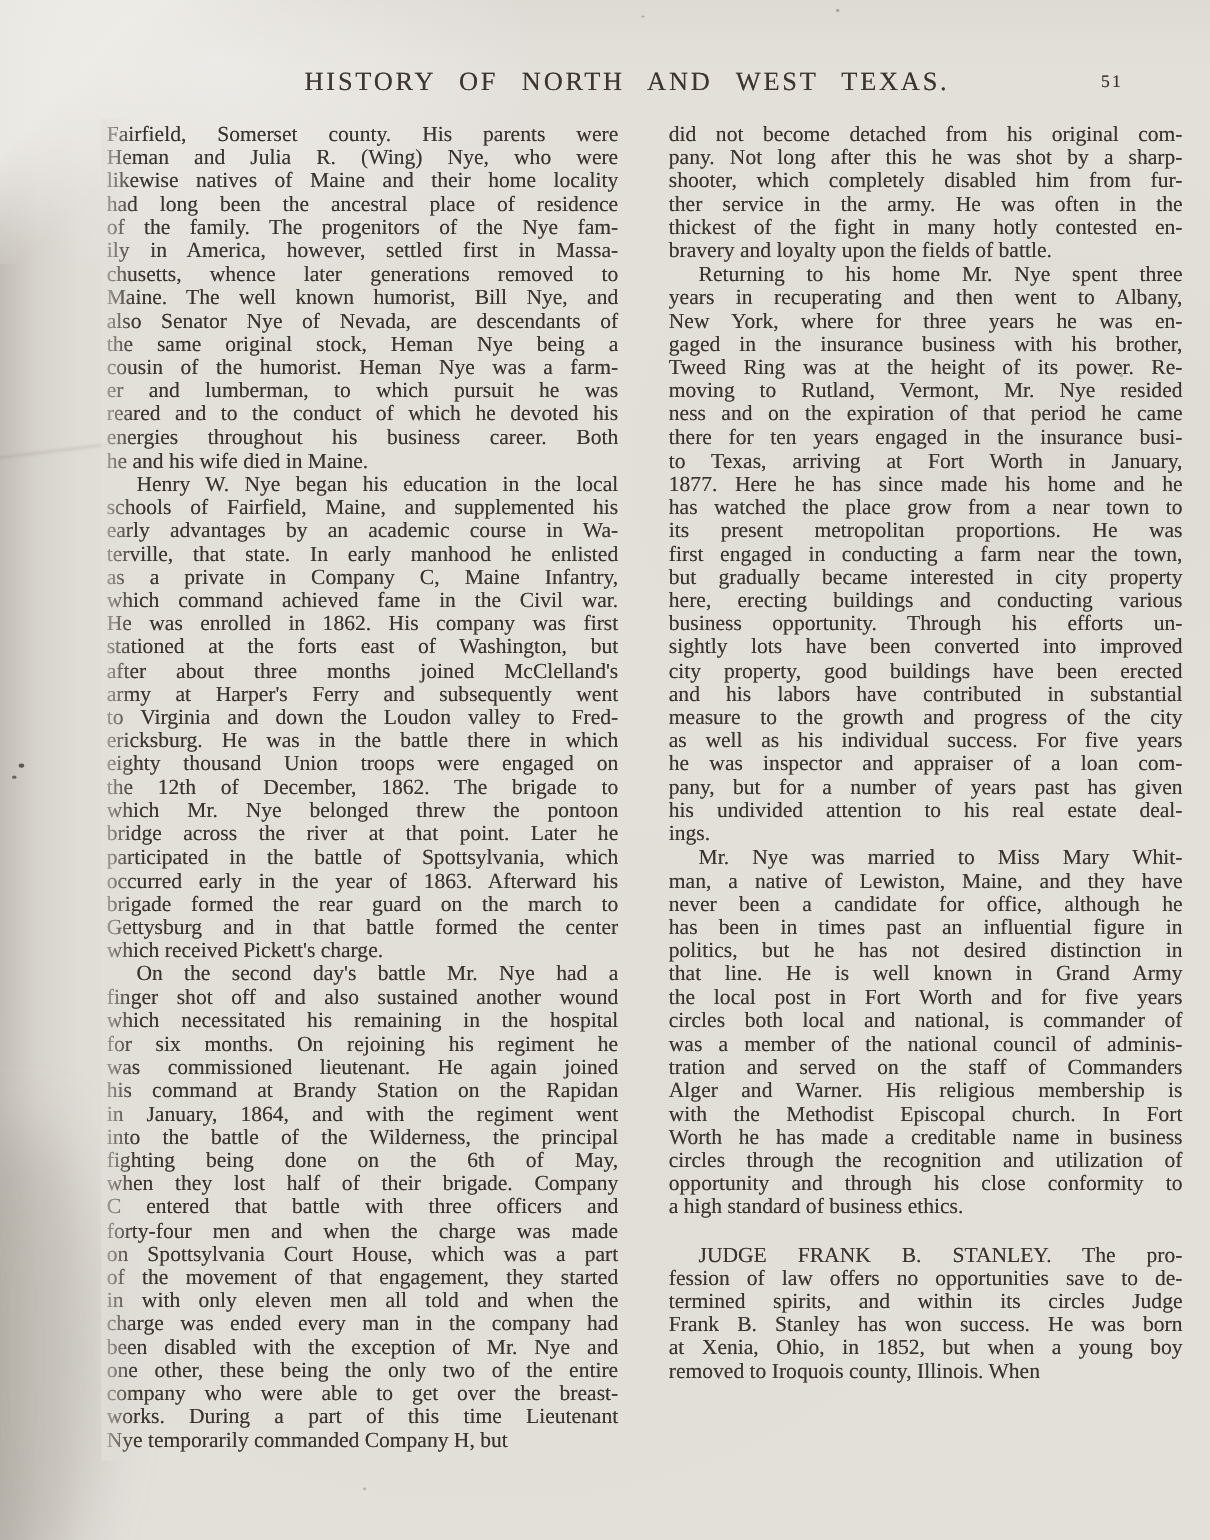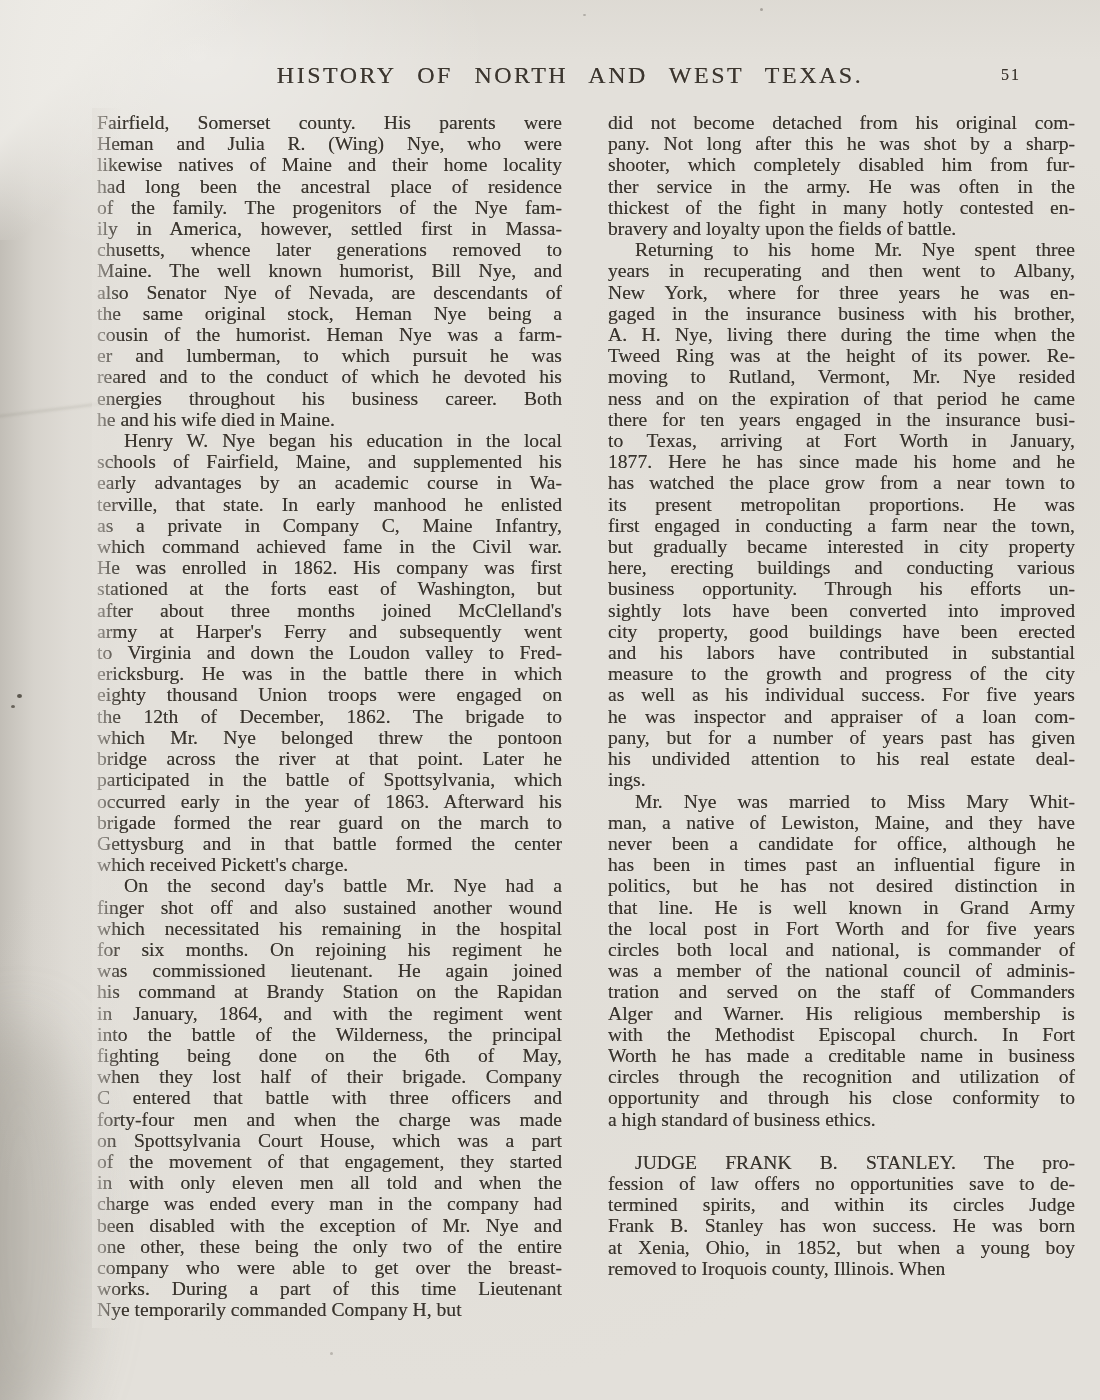--- a/index.html
+++ b/index.html
@@ -164,21 +164,20 @@
         <div class="line">shooter, which completely disabled him from fur-</div>
         <div class="line">ther service in the army. He was often in the</div>
         <div class="line">thickest of the fight in many hotly contested en-</div>
         <div class="line last">bravery and loyalty upon the fields of battle.</div>
       </div>
       <div class="para">
         <div class="line indent">Returning to his home Mr. Nye spent three</div>
         <div class="line">years in recuperating and then went to Albany,</div>
         <div class="line">New York, where for three years he was en-</div>
         <div class="line">gaged in the insurance business with his brother,</div>
-        <div class="line">A. H. Nye, living there during the time when the</div>
         <div class="line">Tweed Ring was at the height of its power. Re-</div>
         <div class="line">moving to Rutland, Vermont, Mr. Nye resided</div>
         <div class="line">ness and on the expiration of that period he came</div>
         <div class="line">there for ten years engaged in the insurance busi-</div>
         <div class="line">to Texas, arriving at Fort Worth in January,</div>
         <div class="line">1877. Here he has since made his home and he</div>
         <div class="line">has watched the place grow from a near town to</div>
         <div class="line">its present metropolitan proportions. He was</div>
         <div class="line">first engaged in conducting a farm near the town,</div>
         <div class="line">but gradually became interested in city property</div>

